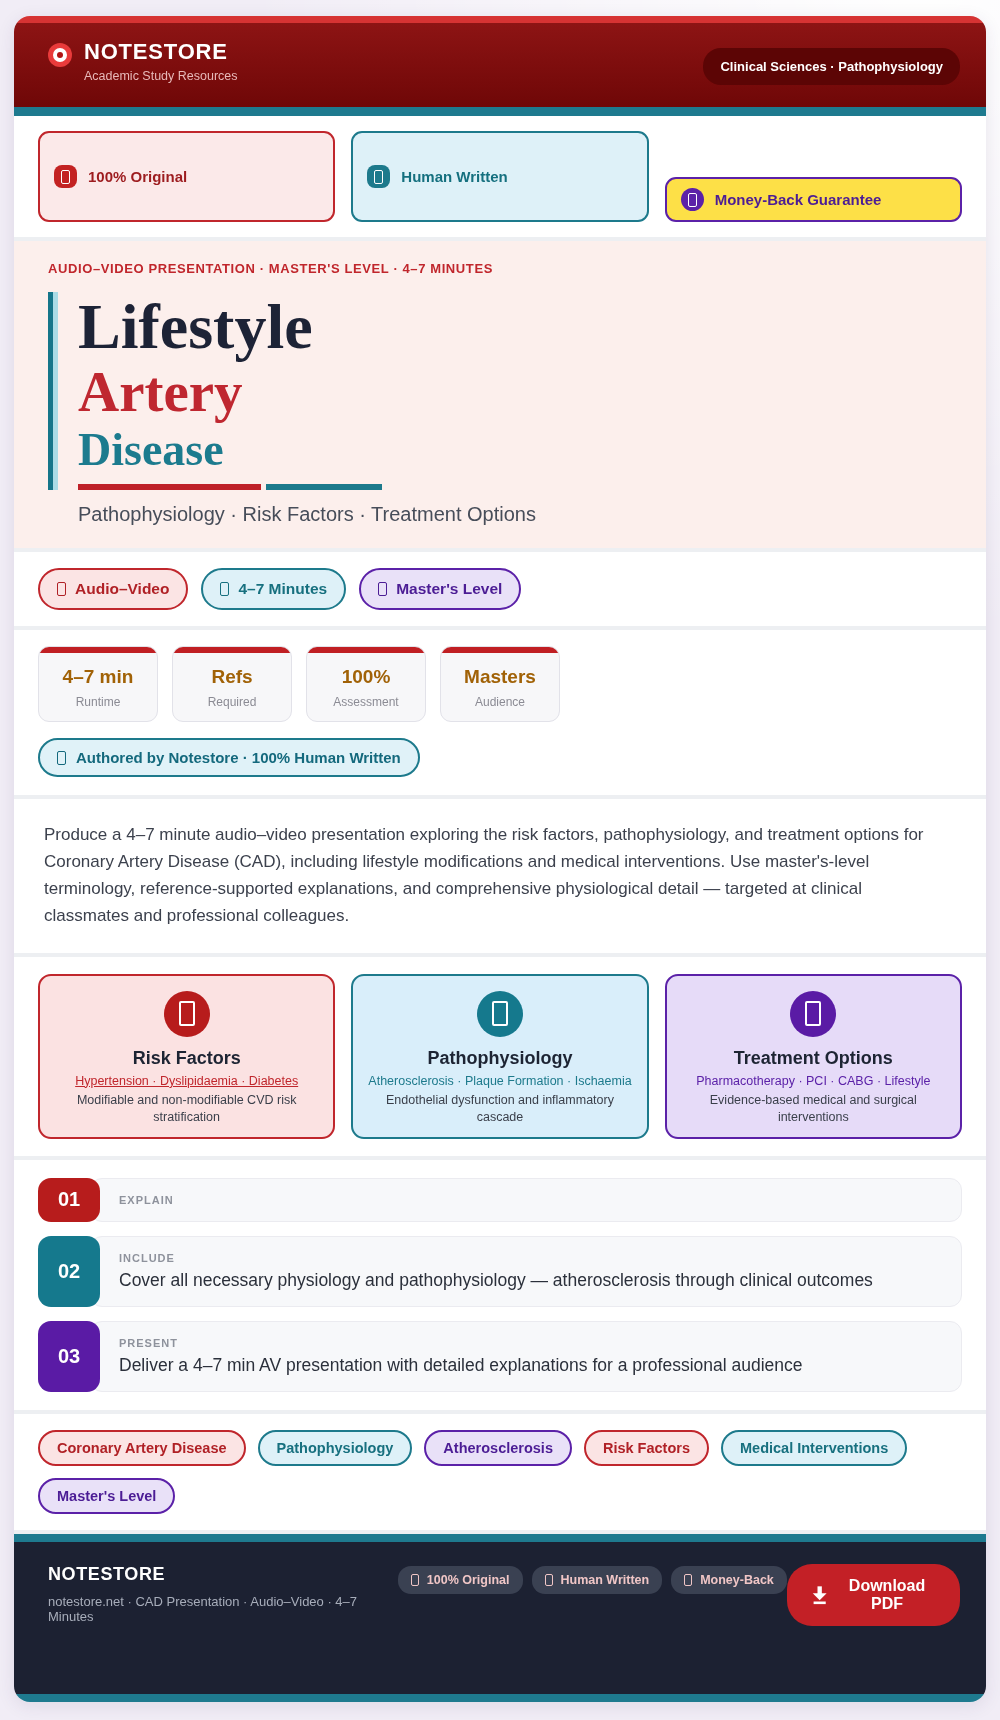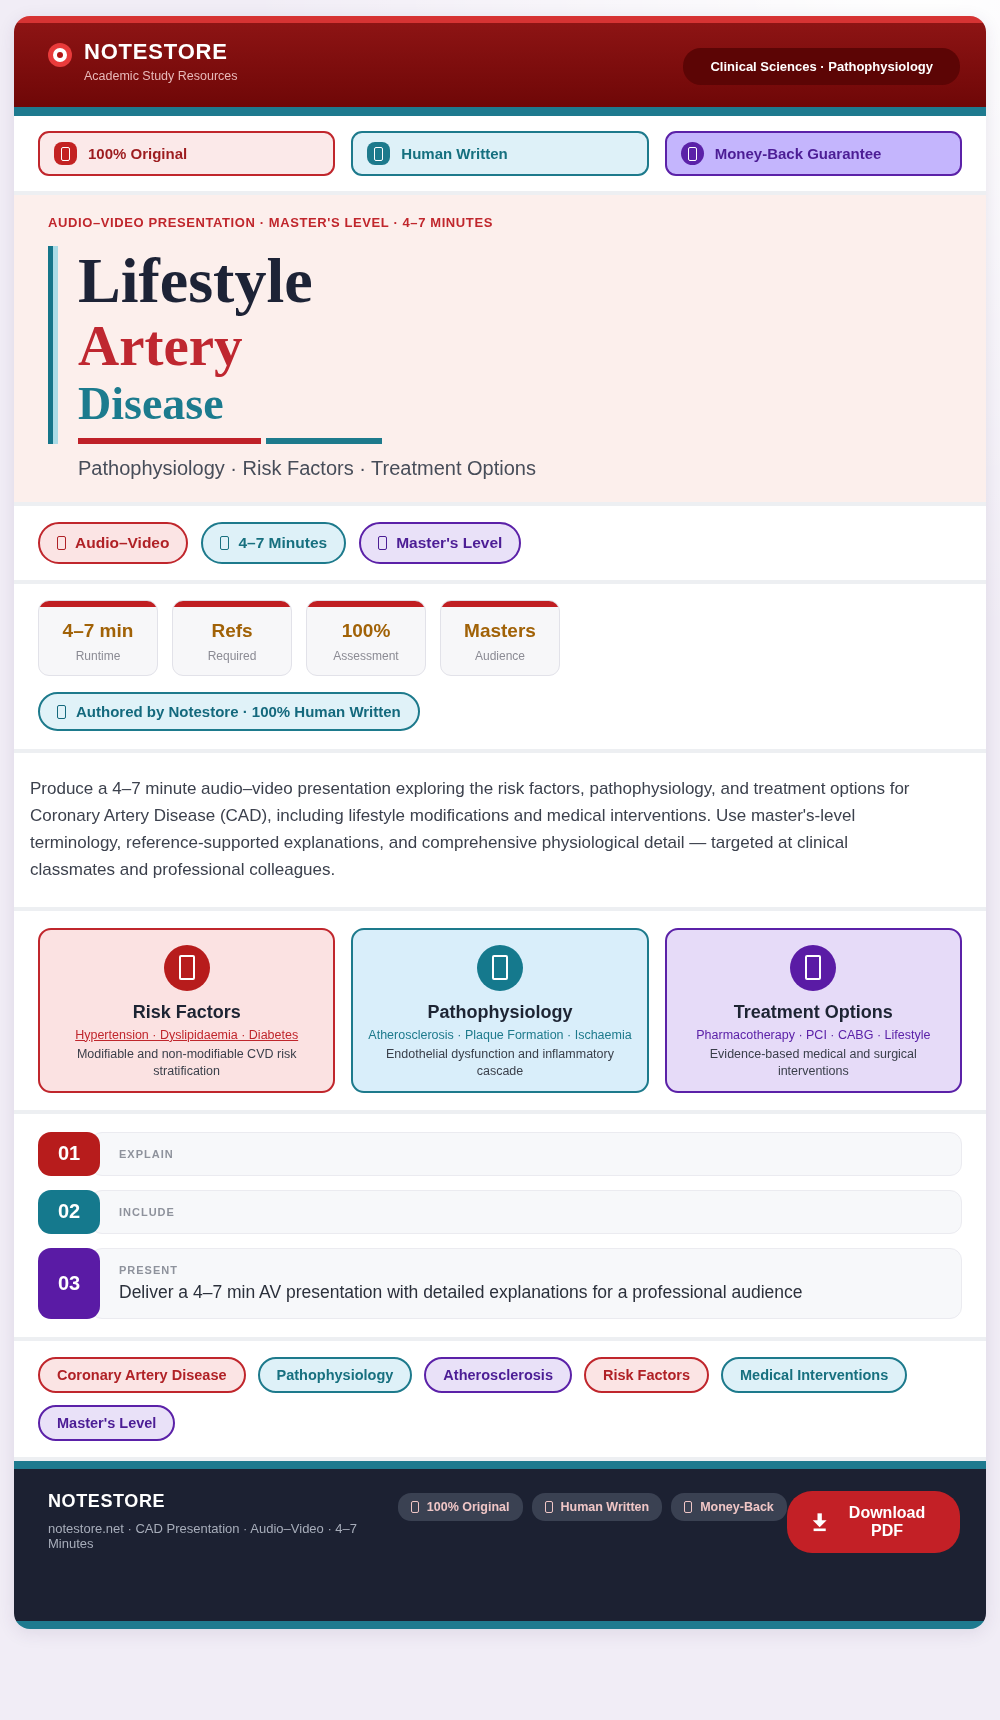--- a/index.html
+++ b/index.html
@@ -20,37 +20,37 @@
     padding:17px 26px 22px 34px; display:flex; justify-content:space-between; align-items:flex-start;
   }
   .brand-row { display:flex; align-items:flex-start; gap:12px; }
   .logo-dot { width:24px; height:24px; border-radius:50%; background:#e93b3b; position:relative; margin-top:3px; flex:none; }
   .logo-dot::after { content:""; position:absolute; inset:5px; border-radius:50%; background:#fff; }
   .logo-dot::before { content:""; position:absolute; inset:9px; border-radius:50%; background:#b01414; z-index:1; }
   .brand-name { color:#fff; font-size:22px; font-weight:800; letter-spacing:.8px; line-height:1.1; }
   .brand-tag { color:#e7b9b9; font-size:12.5px; margin-top:5px; }
   .category-badge {
     background:#5c0505; color:#fff; font-size:13px; font-weight:700;
-    padding:11px 27px; border-radius:18px; margin-top:8px; white-space:nowrap;
+    padding:11px 17px; border-radius:18px; margin-top:8px; white-space:nowrap;
   }
   .teal-bar { height:9px; background:#1e7a8f; }
   section { background:#fff; margin-bottom:4px; }
   
   .badges-row { padding:15px 24px; display:flex; gap:16px; }
   .trust-badge {
     flex:1; display:flex; align-items:center; gap:11px;
     border:2px solid; border-radius:11px; padding:9px 14px; font-size:15px; font-weight:700;
     background:#fff; cursor:default;
   }
   .chip-icon { width:23px; height:23px; border-radius:8px; flex:none; display:flex; align-items:center; justify-content:center; }
   .chip-icon .tofu { border-color:#fff; }
   .tofu { display:inline-block; width:9px; height:14px; border:1.6px solid currentColor; border-radius:2px; flex:none; }
   .scheme-red  .chip-icon{ background:#c32222; }  .scheme-red  { border-color:#c0262c; background:#fbe9e9; color:#9d1c1f; }
   .scheme-teal .chip-icon{ background:#1d7a8c; } .scheme-teal { border-color:#1d7a8c; background:#def1f8; color:#15707f; }
-  .scheme-purple .chip-icon{ background:#5b21a8; border-radius:50%; } .scheme-purple { border-color:#5b21a8; background:#c4b5fd; color:#4c1d95; }
+  .scheme-purple .chip-icon{ background:#5b21a8; border-radius:50%; } .scheme-purple { border-color:#5b21a8; background:#fde047; color:#4c1d95;margin-top:46px; }
   
   .hero { background:#fcefec; padding:18px 34px 22px 34px; }
   .eyebrow { color:#c0262c; font-size:13px; font-weight:700; letter-spacing:.6px; margin-top:2px; }
   .title-wrap { display:flex; margin-top:16px; }
   .title-accent { width:10px; flex:none; margin-right:20px;
     background:linear-gradient(90deg,#15758a 0 52%, #aadbe6 52% 100%); }
   .hero-title { font-family:"Liberation Serif", serif; font-weight:700; }
   .t1 { font-size:64px; line-height:1.08; color:#1d2336; }
   .t2 { font-size:57px; line-height:1.10; color:#bf2730; }
   .t3 { font-size:46px; line-height:1.12; color:#1c7b8e; }
@@ -76,21 +76,21 @@
   }
   .stat-bar { height:6px; background:#c01f23; margin:0 -18px 13px -18px; }
   .stat-value { font-size:19px; font-weight:800; color:#a16207; white-space:nowrap; }
   .stat-label { font-size:12px; color:#8b8b94; margin-top:7px; }
   .authored-pill {
     display:inline-flex; align-items:center; gap:10px; margin-top:16px;
     border:2px solid #1d7a8c; background:#e0f2f8; color:#14697d;
     border-radius:22px; padding:9px 17px; font-size:15px; font-weight:700;
   }
   
-  .brief-section { padding:23px 16px; }
+  .brief-section { padding:23px 30px; }
   .brief-text { font-size:17px; line-height:1.58; color:#3c414d; max-width:880px; }
   
   .topics-section { padding:17px 24px; }
   .topics-row { display:flex; gap:16px; align-items:flex-start; }
   .topic-card { flex:1; border:2px solid; border-radius:13px; text-align:center; padding:15px 10px 11px 10px; }
   .topic-red    { border-color:#c0262c; background:#fbe2e2; }
   .topic-teal   { border-color:#1d7a8c; background:#d9eefa; }
   .topic-purple { border-color:#5b21a8; background:#e6dbf8; }
   .topic-icon { width:46px; height:46px; border-radius:50%; margin:0 auto 11px auto; display:flex; align-items:center; justify-content:center; }
   .topic-icon .tofu { width:16px; height:25px; border-width:2px; color:#fff; border-radius:2px; }
@@ -281,20 +281,21 @@
     <div class="step-row">
       <div class="step-num num-red">01</div>
       <div class="step-body">
         <div class="step-label">EXPLAIN</div>
       </div>
     </div>
     <div class="step-row">
       <div class="step-num num-teal">02</div>
       <div class="step-body">
         <div class="step-label">INCLUDE</div>
+        <div class="step-text">Cover all necessary physiology and pathophysiology — atherosclerosis through clinical outcomes</div>
       </div>
     </div>
     <div class="step-row">
       <div class="step-num num-purple">03</div>
       <div class="step-body">
         <div class="step-label">PRESENT</div>
         <div class="step-text">Deliver a 4–7 min AV presentation with detailed explanations for a professional audience</div>
       </div>
     </div>
   </section>

